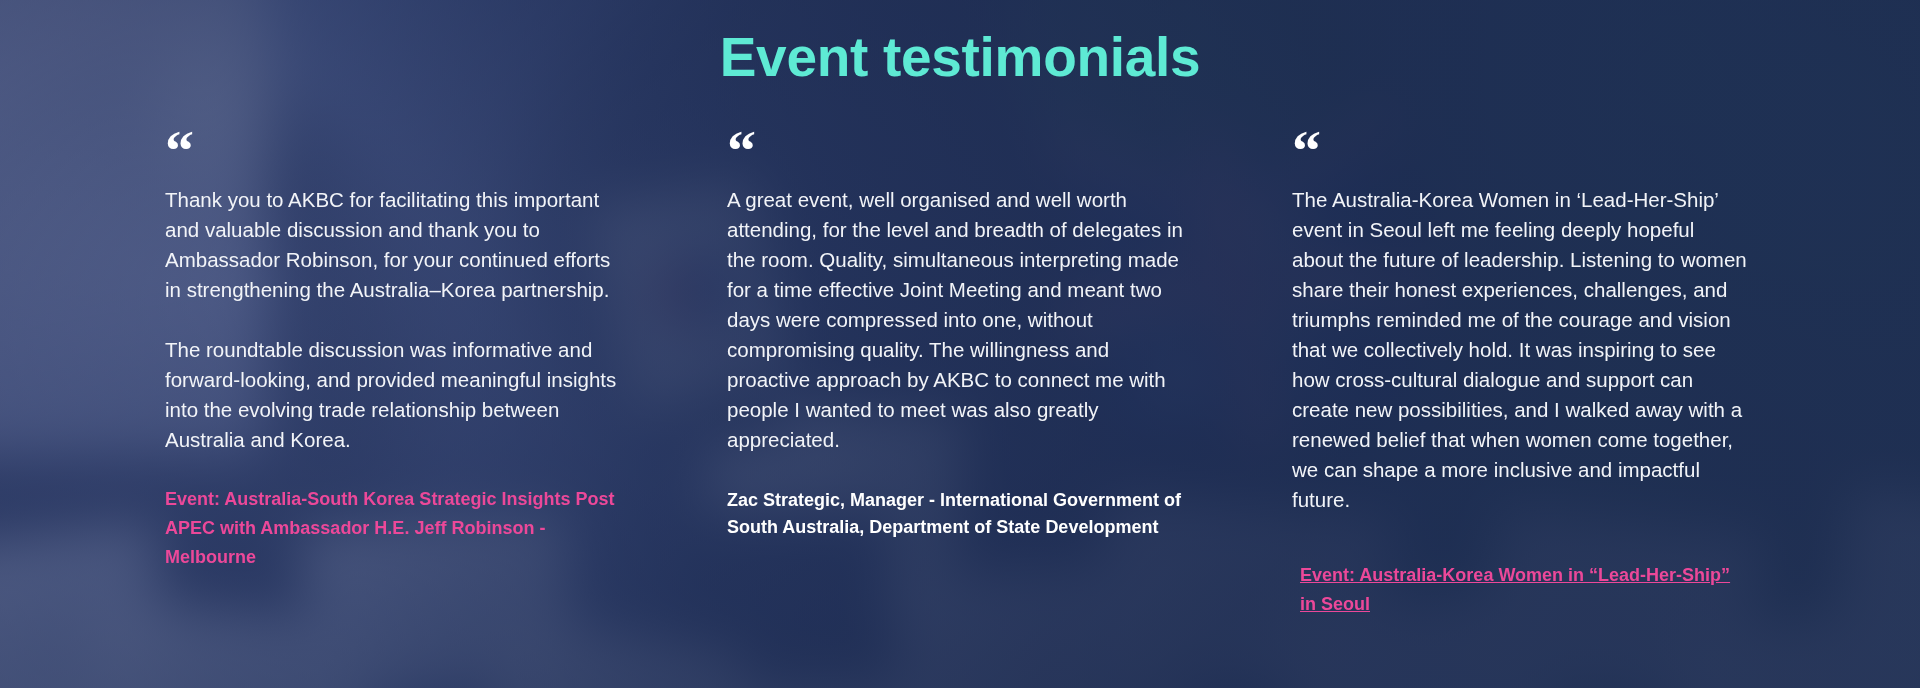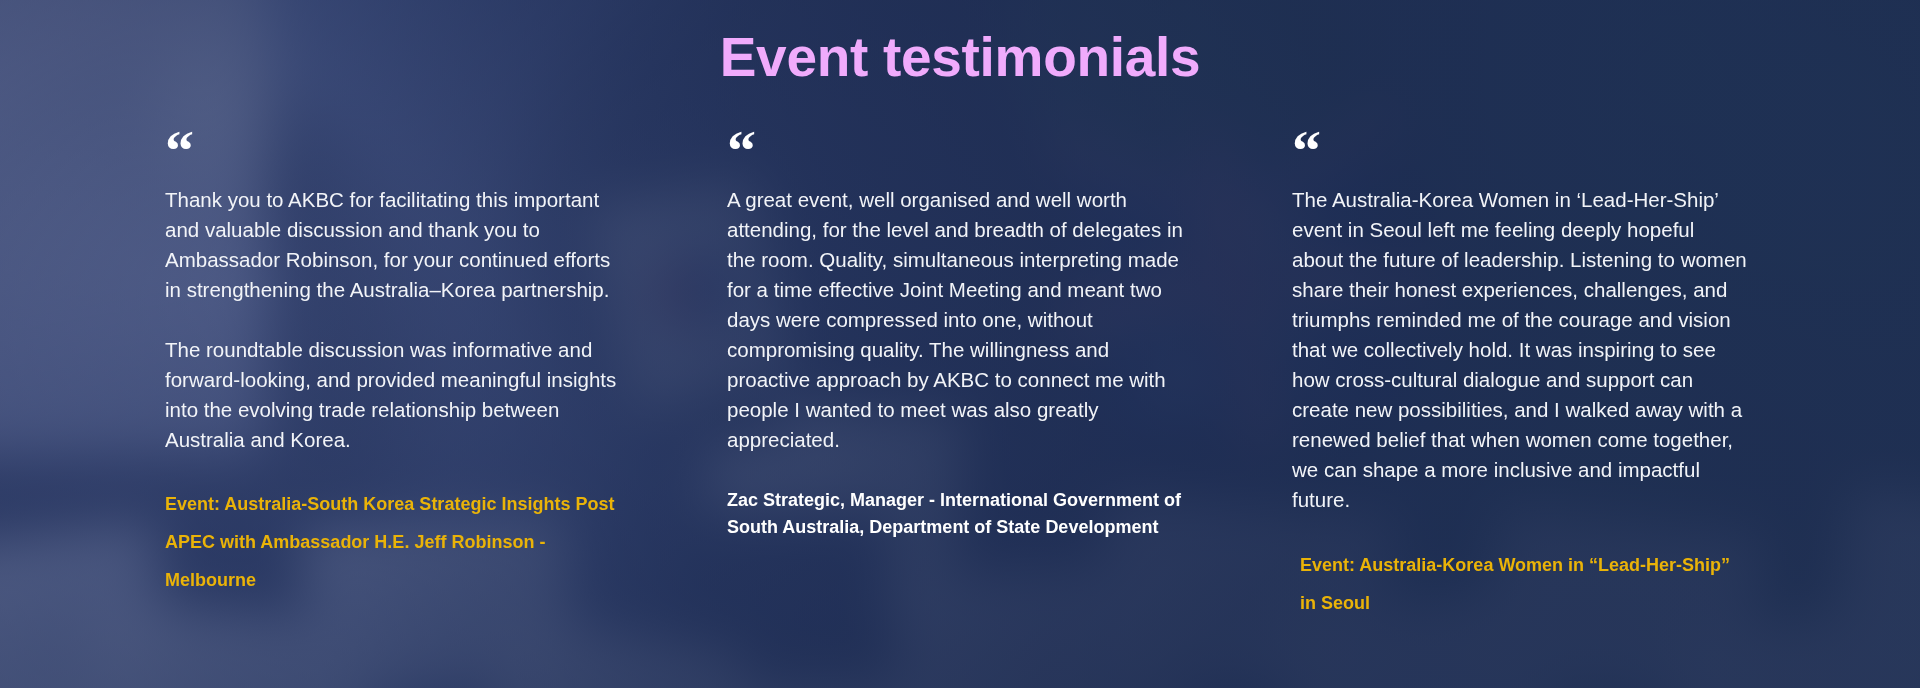--- a/index.html
+++ b/index.html
@@ -147,21 +147,21 @@
         rgba(28,44,82,.84) 72%,
         rgba(30,48,82,.82) 100%);
   }
 
   
   #content { position:relative; z-index:2; width:1920px; height:688px; }
 
   .page-title {
     position:absolute; left:0; right:0; top:26px;
     text-align:center;
-    color:#f0abfc;
+    color:#5eead4;
     font-size:55px;
     font-weight:bold;
     letter-spacing:-.3px;
     line-height:1.15;
   }
 
   .cols { position:absolute; left:0; top:133px; width:1920px; }
 
   .col { position:absolute; top:0; }
   .col-1 { left:165px; width:465px; }
@@ -188,32 +188,32 @@
   .quote-body p { margin:0; }
   .quote-body p + p { margin-top:30px; }
 
   .attribution {
     color:#ffffff;
     font-size:18px;
     font-weight:bold;
     line-height:26.5px;
   }
   .event-line {
-    color:#eab308;
+    color:#ec4899;
     font-size:18px;
     font-weight:bold;
-    line-height:38px;
+    line-height:29px;
   }
 
   .col-1 .attribution { margin-top:32px; }
   .col-1 .event-line  { margin-top:30px; }
   .col-2 .attribution { margin-top:32px; }
   .col-2 .event-line  { margin-top:30px; }
   .col-3 .attribution { margin-top:31px; padding-left:5px; }
-  .col-3 .event-line  { margin-top:31px; padding-left:8px; }
+  .col-3 .event-line  { margin-top:46px; padding-left:8px;text-decoration:underline; }
 </style>
 </head>
 <body>
 
 <div id="backdrop">
   <div class="bg-base"></div>
 
   <div class="bgshape s-hand"></div>
   <div class="bgshape s-person"></div>
   <div class="doc d12"></div>

